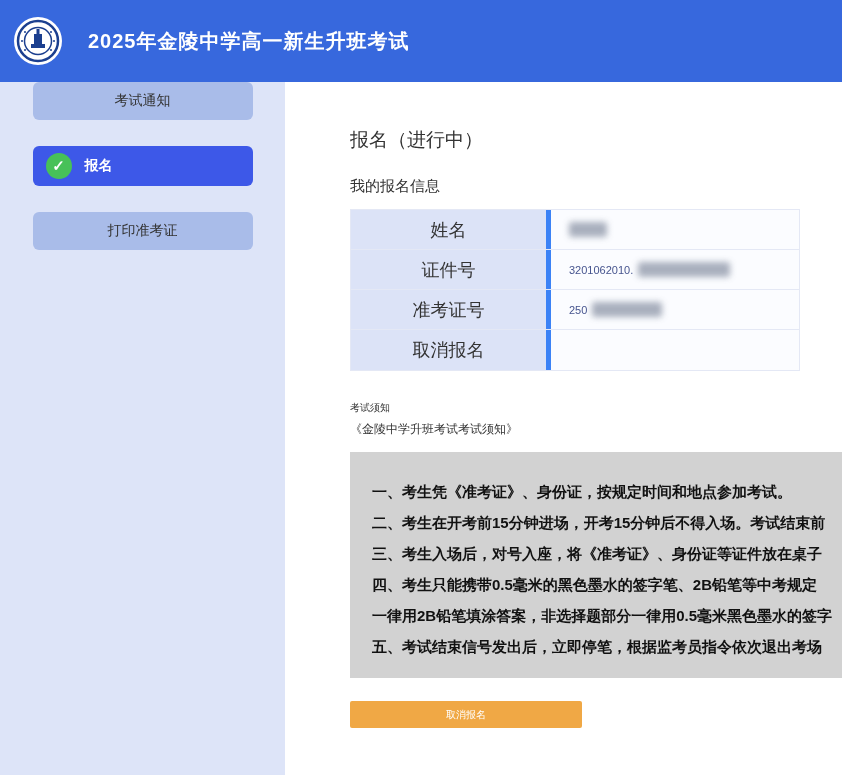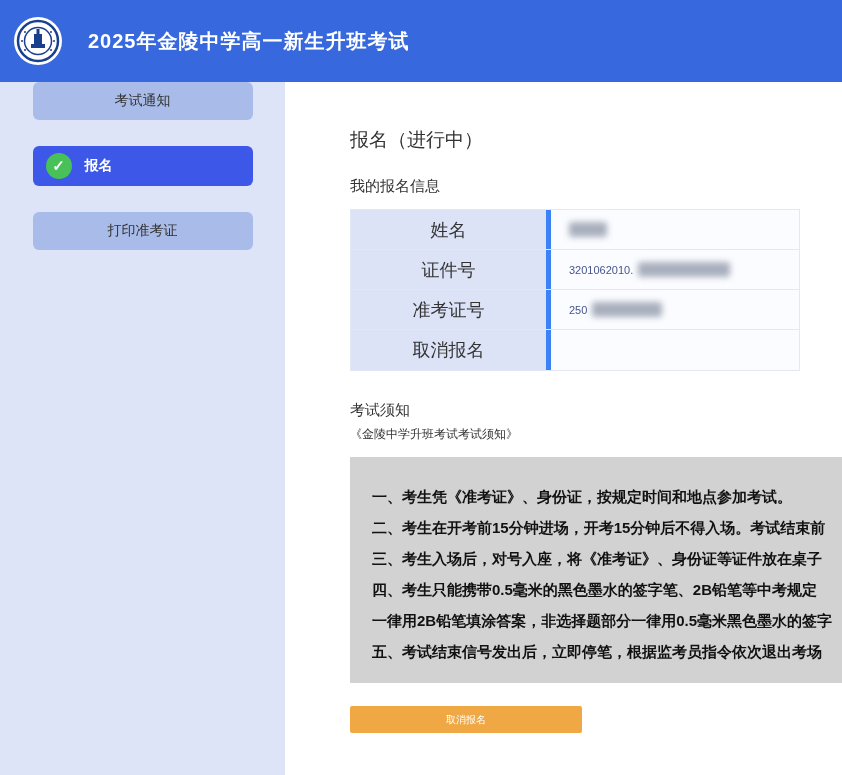--- a/index.html
+++ b/index.html
@@ -80,21 +80,21 @@
   .cell-value.status { color: #3f5ae0; }
   .blur {
     display: inline-block; height: 15px;
     background: #9aa2b2; opacity: .85;
     filter: blur(3px); border-radius: 2px;
   }
   .blur.w-name { width: 38px; }
   .blur.w-id { width: 92px; }
   .blur.w-adm { width: 70px; }
 
-  .notice-title { font-size: 15px; color: #333333; margin: 30px 0 0 0; }
+  .notice-title { font-size: 10px; color: #333333; margin: 30px 0 0 0; }
   .notice-subtitle { font-size: 12px; color: #333333; margin: 6px 0 14px 0; }
   .notice-box {
     width: 700px; background: #d2d2d2;
     padding: 24px 10px 16px 22px;
   }
   .notice-box p {
     margin: 0; font-size: 15px; line-height: 31px;
     color: #111111; font-weight: 600; white-space: nowrap;
   }
 

